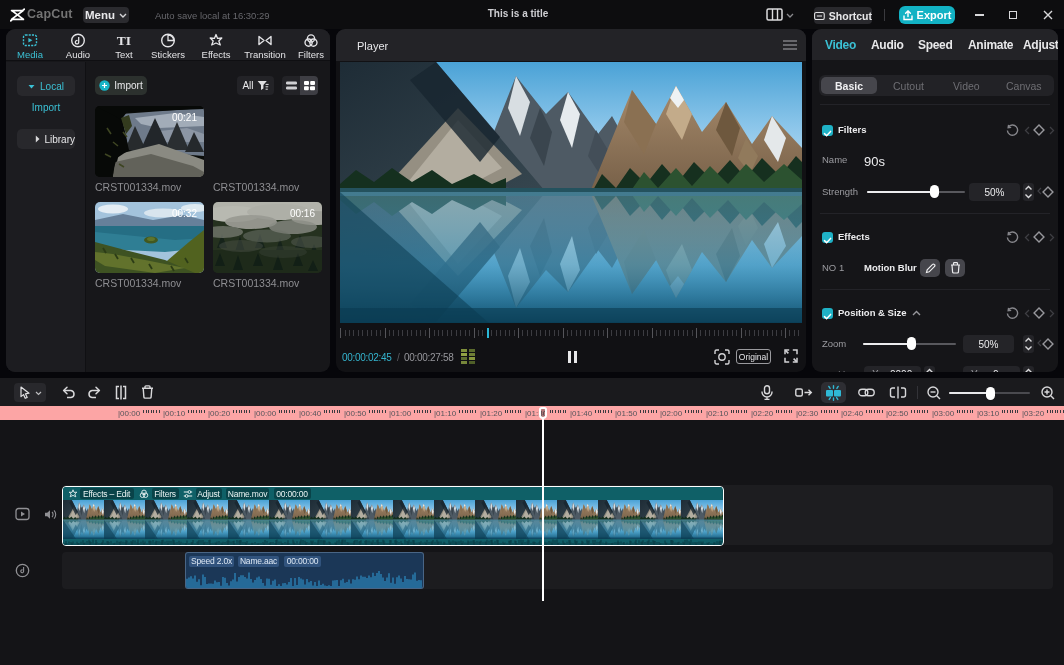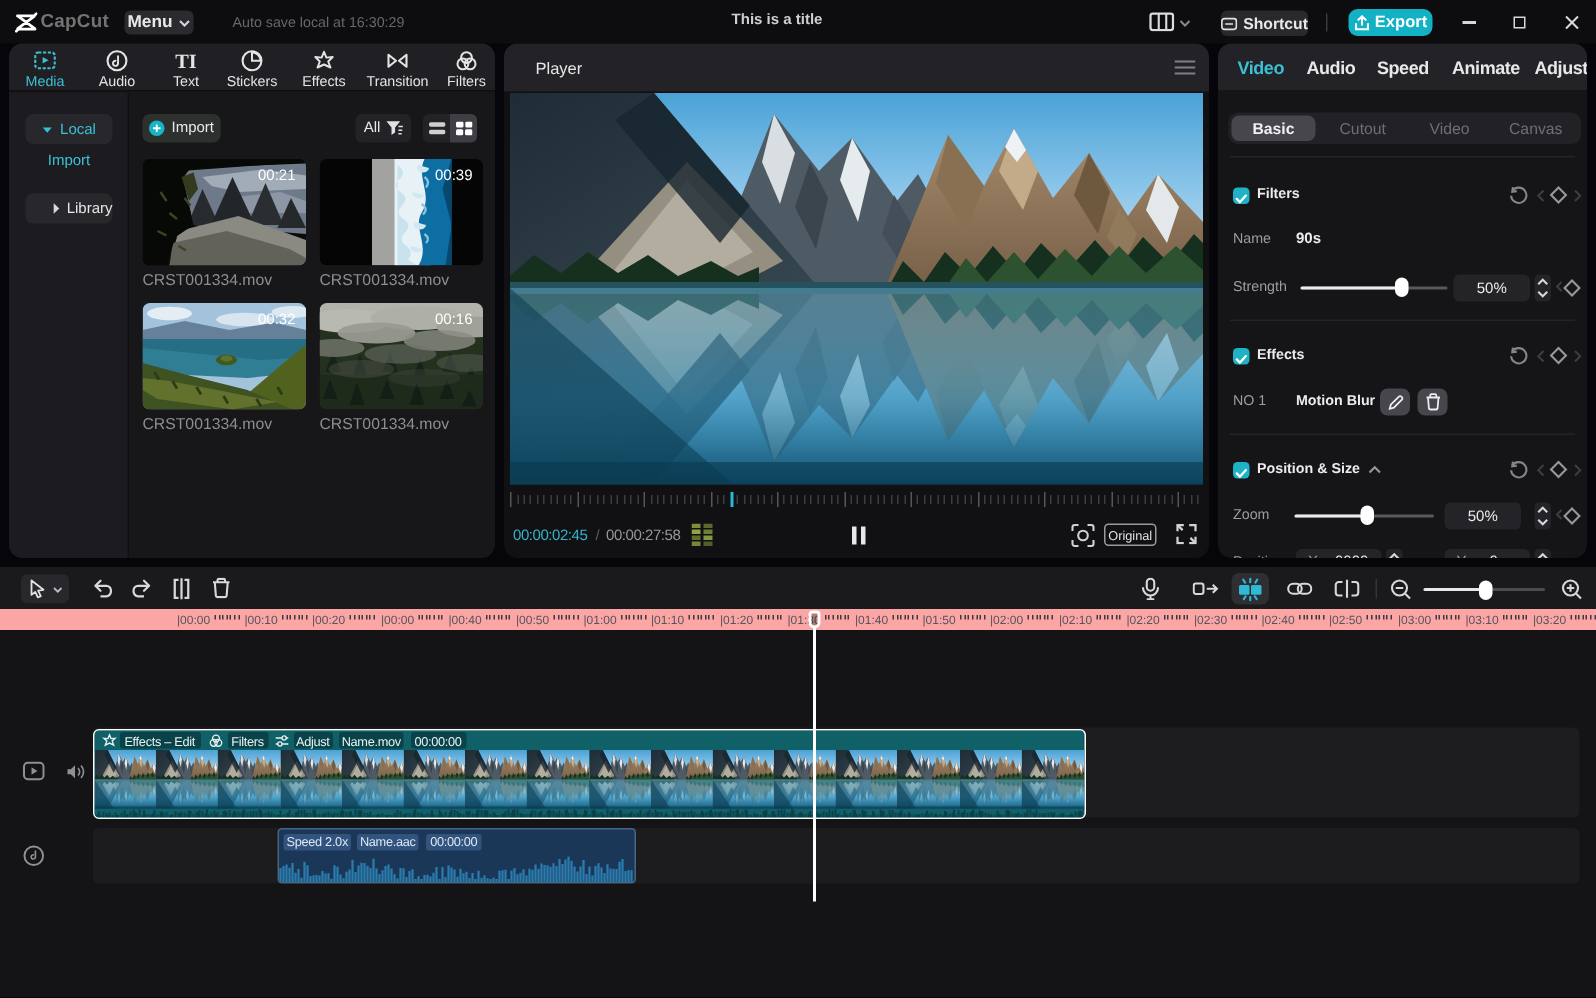--- a/index.html
+++ b/index.html
@@ -187,30 +187,20 @@
 <polygon points="70,44 82,16 94,44" fill="#2a2e31"></polygon>
 <polygon points="90,46 99,26 109,46" fill="#25292c"></polygon>
 <polygon points="24,48 64,38 109,54 109,71 18,71" fill="#8a8a82"></polygon>
 <polygon points="20,56 56,48 98,60 109,66 109,71 18,71" fill="#62625a"></polygon>
 <polygon points="0,0 30,0 26,10 34,44 22,52 16,71 0,71" fill="#070907"></polygon>
 <polygon points="0,0 109,0 109,3 32,6 26,14 20,10" fill="#070907"></polygon>
 <path d="M12 22 l4 6 M18 36 l5 4 M10 48 l6 3 M28 26 l4 5 M24 58 l5 3" stroke="#3e4522" stroke-width="1.6"></path>
 <polygon points="26,12 34,9 37,20 31,28" fill="#333b1e"></polygon>
       </svg><div class="abs" style="right:7px;top:6px;font-size:10px;color:#fff">00:21</div></div>
     <div class="abs" style="left:89px;top:152px;font-size:10.5px;color:#8e8e92">CRST001334.mov</div>
-    <div class="abs" style="left:207px;top:77px;width:109px;height:71px;border-radius:5px;overflow:hidden"><svg width="109" height="71" viewBox="0 0 109 71">
-        <rect width="109" height="71" fill="#050505"></rect>
-<rect x="35" y="0" width="18" height="71" fill="#a2a2a0"></rect>
-<rect x="50" y="0" width="24" height="71" fill="#e8f2f6"></rect>
-<path d="M70 0 C64 12 76 24 68 36 C62 46 74 58 66 71 L88 71 L88 0 Z" fill="#0c6ea2"></path>
-<path d="M88 0 L82 20 L88 44 L84 71 L88 71 L88 0 Z" fill="#07486e"></path>
-<path d="M52 4 q6 4 2 9 q-6 4 0 9 q6 4 1 9 q-5 5 1 9 q6 4 1 9 q-5 5 1 9 q5 4 1 9 l6 4 L52 71 Z" fill="#bfdeec" opacity=".8"></path>
-<path d="M66 4 a4 3 0 1 0 7 2 M62 22 a4 3 0 1 0 8 2 M64 42 a4 3 0 1 0 7 2 M61 58 a4 3 0 1 0 8 2" fill="#cfe8f2"></path>
-<path d="M70 12 q4 3 1 7 M68 30 q5 3 1 7 M70 50 q4 3 1 6" stroke="#8cc4dc" stroke-width="1.5" fill="none"></path>
-      </svg><div class="abs" style="right:7px;top:6px;font-size:10px;color:#fff">00:39</div></div>
     <div class="abs" style="left:207px;top:152px;font-size:10.5px;color:#8e8e92">CRST001334.mov</div>
     <div class="abs" style="left:89px;top:173px;width:109px;height:71px;border-radius:5px;overflow:hidden"><svg width="109" height="71" viewBox="0 0 109 71">
         <rect width="109" height="71" fill="#a3c3dc"></rect>
 <ellipse cx="18" cy="7" rx="15" ry="4.5" fill="#e4edf4"></ellipse>
 <ellipse cx="68" cy="11" rx="19" ry="4.5" fill="#d8e5ee"></ellipse>
 <ellipse cx="100" cy="6" rx="14" ry="4" fill="#dde9f0"></ellipse>
 <polygon points="0,18 28,12 58,18 88,13 109,18 109,26 0,26" fill="#66809a"></polygon>
 <polygon points="0,24 109,24 109,40 60,44 20,40 0,34" fill="#256e84"></polygon>
 <polygon points="0,30 40,34 80,38 109,36 109,46 70,50 30,48 0,44" fill="#2f7e94"></polygon>
 <ellipse cx="56" cy="38" rx="7" ry="3.5" fill="#42581f"></ellipse>
@@ -404,21 +394,21 @@
     <svg class="abs" style="left:212px;top:97px" width="6" height="9" viewBox="0 0 6 9">
       <path d="M5 1 L1.5 4.5 L5 8" fill="none" stroke="#3e3e43" stroke-width="1.3"></path>
     </svg>
     <svg class="abs" style="left:220px;top:94px" width="14" height="14" viewBox="0 0 14 14">
       <rect x="3.5" y="3.5" width="7" height="7" fill="none" stroke="#97979c" stroke-width="1.4" transform="rotate(45 7 7)"></rect>
     </svg>
     <svg class="abs" style="left:237px;top:97px" width="6" height="9" viewBox="0 0 6 9">
       <path d="M1 1 L4.5 4.5 L1 8" fill="none" stroke="#3e3e43" stroke-width="1.3"></path>
     </svg>
     <div class="abs" style="left:10px;top:125px;font-size:9.5px;color:#9c9ca1">Name</div>
-    <div class="abs" style="left:52px;top:125px;font-size:10px;font-weight:700;color:#ececee">90s</div>
+    <div class="abs" style="left:52px;top:125px;font-size:13px;font-weight:400;color:#ececee">90s</div>
     <div class="abs" style="left:10px;top:157px;font-size:9.5px;color:#9c9ca1">Strength</div>
     <div class="abs" style="left:55px;top:161.5px;width:98px;height:2.5px;background:#58585d;border-radius:2px"></div>
     <div class="abs" style="left:55px;top:161.5px;width:67px;height:2.5px;background:#ececee;border-radius:2px"></div>
     <div class="abs" style="left:118px;top:156.0px;width:9px;height:13px;background:#fff;border-radius:4.5px"></div>
     <div class="abs" style="left:157px;top:154px;width:51px;height:18px;background:#242428;border-radius:4px;display:flex;align-items:center;justify-content:center;font-size:10px;color:#ececee">50%</div>
     <div class="abs" style="left:211px;top:154px;width:11px;height:18px;background:#242428;border-radius:3px"><svg width="11" height="18" viewBox="0 0 11 18">
         <path d="M2.5 6.5 L5.5 3.5 L8.5 6.5" fill="none" stroke="#d8d8da" stroke-width="1.4"></path>
         <path d="M2.5 11.5 L5.5 14.5 L8.5 11.5" fill="none" stroke="#d8d8da" stroke-width="1.4"></path>
       </svg></div>
     <svg class="abs" style="left:225px;top:158px" width="5" height="8" viewBox="0 0 5 8">

